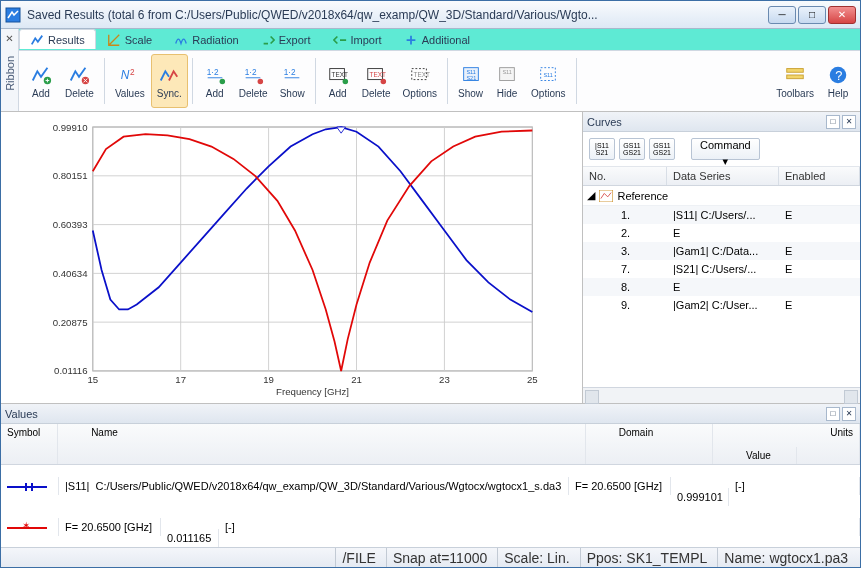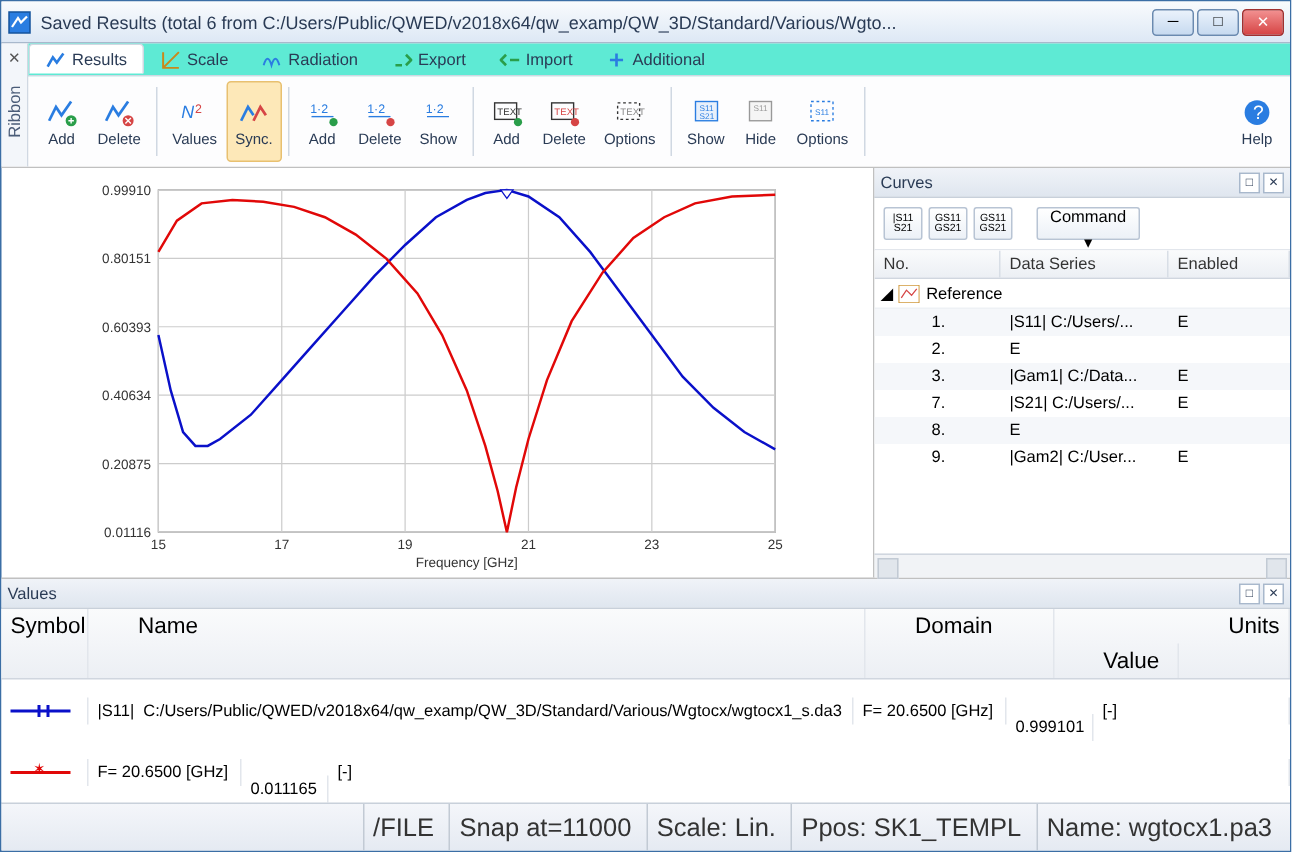--- a/index.html
+++ b/index.html
@@ -45,31 +45,31 @@
 .ct-ref { display: flex; align-items: center; gap: 4px; padding: 3px 4px; border-bottom: 1px solid #eef1f5; font-size: 11px; }
 .ct-row { display: flex; font-size: 11px; padding: 2px 0; }
 .ct-row.alt { background: #f5f7fa; }
 .ct-row > div { padding: 1px 6px; }
 .ct-row .ct-no { padding-left: 38px; }
 .hscroll { height: 16px; background: #f1f3f6; border-top: 1px solid #d0d6df; position: relative; }
 .hscroll::before { content:""; position:absolute; left:2px; top:2px; width:12px; height:12px; background:#e1e6ec; border:1px solid #c2cad4; }
 .hscroll::after { content:""; position:absolute; right:2px; top:2px; width:12px; height:12px; background:#e1e6ec; border:1px solid #c2cad4; }
 .values-panel { border-top: 1px solid #c0c0c0; display: flex; flex-direction: column; }
 .values-body { background:#fff; min-height: 84px; }
-.vt-header { display: flex; background: linear-gradient(#fafbfc,#eceff4); border-bottom: 1px solid #d0d6df; font-size: 15px; gap: 27px; }
+.vt-header { display: flex; background: linear-gradient(#fafbfc,#eceff4); border-bottom: 1px solid #d0d6df; font-size: 10px; gap: 27px; }
 .vt-header > div, .vt-row > div { padding: 3px 6px; border-right: 1px solid #e2e6ec; }
 .vt-sym { width: 58px; } .vt-name { width: 510px; } .vt-dom { width: 102px; } .vt-val { width: 58px; margin-top: 23px; } .vt-un { flex:1; border-right:none; }
 .vt-row { display: flex; font-size: 11px; align-items: center; }
 .vt-row .line-sample { display:inline-block; width:40px; height:2px; vertical-align: middle; position: relative; }
 .vt-row .line-sample.blue { background:#0a10c9; }
 .vt-row .line-sample.blue::after { content:""; position:absolute; left:18px; top:-3px; width:4px; height:8px; border-left:2px solid #0a10c9; border-right:2px solid #0a10c9; }
 .vt-row .line-sample.red { background:#e10808; }
 .vt-row .line-sample.red::after { content:""; position:absolute; left:18px; top:-3px; width:8px; height:8px; background: transparent; }
 .vt-row .line-sample.red::before { content:"✶"; position:absolute; left:15px; top:-7px; color:#e10808; font-size:10px; }
-.statusbar { height: 32px; background: linear-gradient(#f4f6fa,#e5eaf2); border-top: 1px solid #c8d0da; display: flex; align-items: center; justify-content: flex-end; font-size: 17px; color: #333; padding: 0 6px; gap: 4px; }
+.statusbar { height: 20px; background: linear-gradient(#f4f6fa,#e5eaf2); border-top: 1px solid #c8d0da; display: flex; align-items: center; justify-content: flex-end; font-size: 14px; color: #333; padding: 0 6px; gap: 4px; }
 .statusbar .seg { border-left: 1px solid #c2cad4; padding: 0 6px; height: 100%; display: flex; align-items: center; }
 </style>
 </head>
 <body>
 
 <div class="window">
   <div class="titlebar">
     <svg class="app-icon" viewBox="0 0 16 16">
         <rect x="1" y="1" width="14" height="14" fill="#2a7de1" stroke="#14539c"></rect>
         <path d="M3 11 L7 5 L9 8 L13 4" stroke="#fff" fill="none" stroke-width="1.5"></path>
@@ -236,20 +236,27 @@
               <svg class="tb-icon" viewBox="0 0 24 24">
                 <rect x="4" y="4" width="16" height="14" fill="none" stroke="#2a7de1" stroke-dasharray="2"></rect>
                 <text x="7" y="14" font-size="6" fill="#2a7de1">S11</text>
               </svg>
               <span class="tb-label">Options</span>
             </div>
         </div>
         <div class="tb-sep"></div>
         <div style="flex:1"></div>
         <div class="tb-group">
+          <div class="tb-btn">
+              <svg class="tb-icon" viewBox="0 0 24 24">
+                <rect x="3" y="5" width="18" height="4" fill="#f2d56a" stroke="#c9a030"></rect>
+                <rect x="3" y="12" width="18" height="4" fill="#f2d56a" stroke="#c9a030"></rect>
+              </svg>
+              <span class="tb-label">Toolbars</span>
+            </div>
           <div class="tb-btn">
               <svg class="tb-icon" viewBox="0 0 24 24">
                 <circle cx="12" cy="12" r="9" fill="#2a7de1"></circle>
                 <text x="9" y="17" font-size="14" fill="#fff">?</text>
               </svg>
               <span class="tb-label">Help</span>
             </div>
         </div>
       </div>
     </div>

